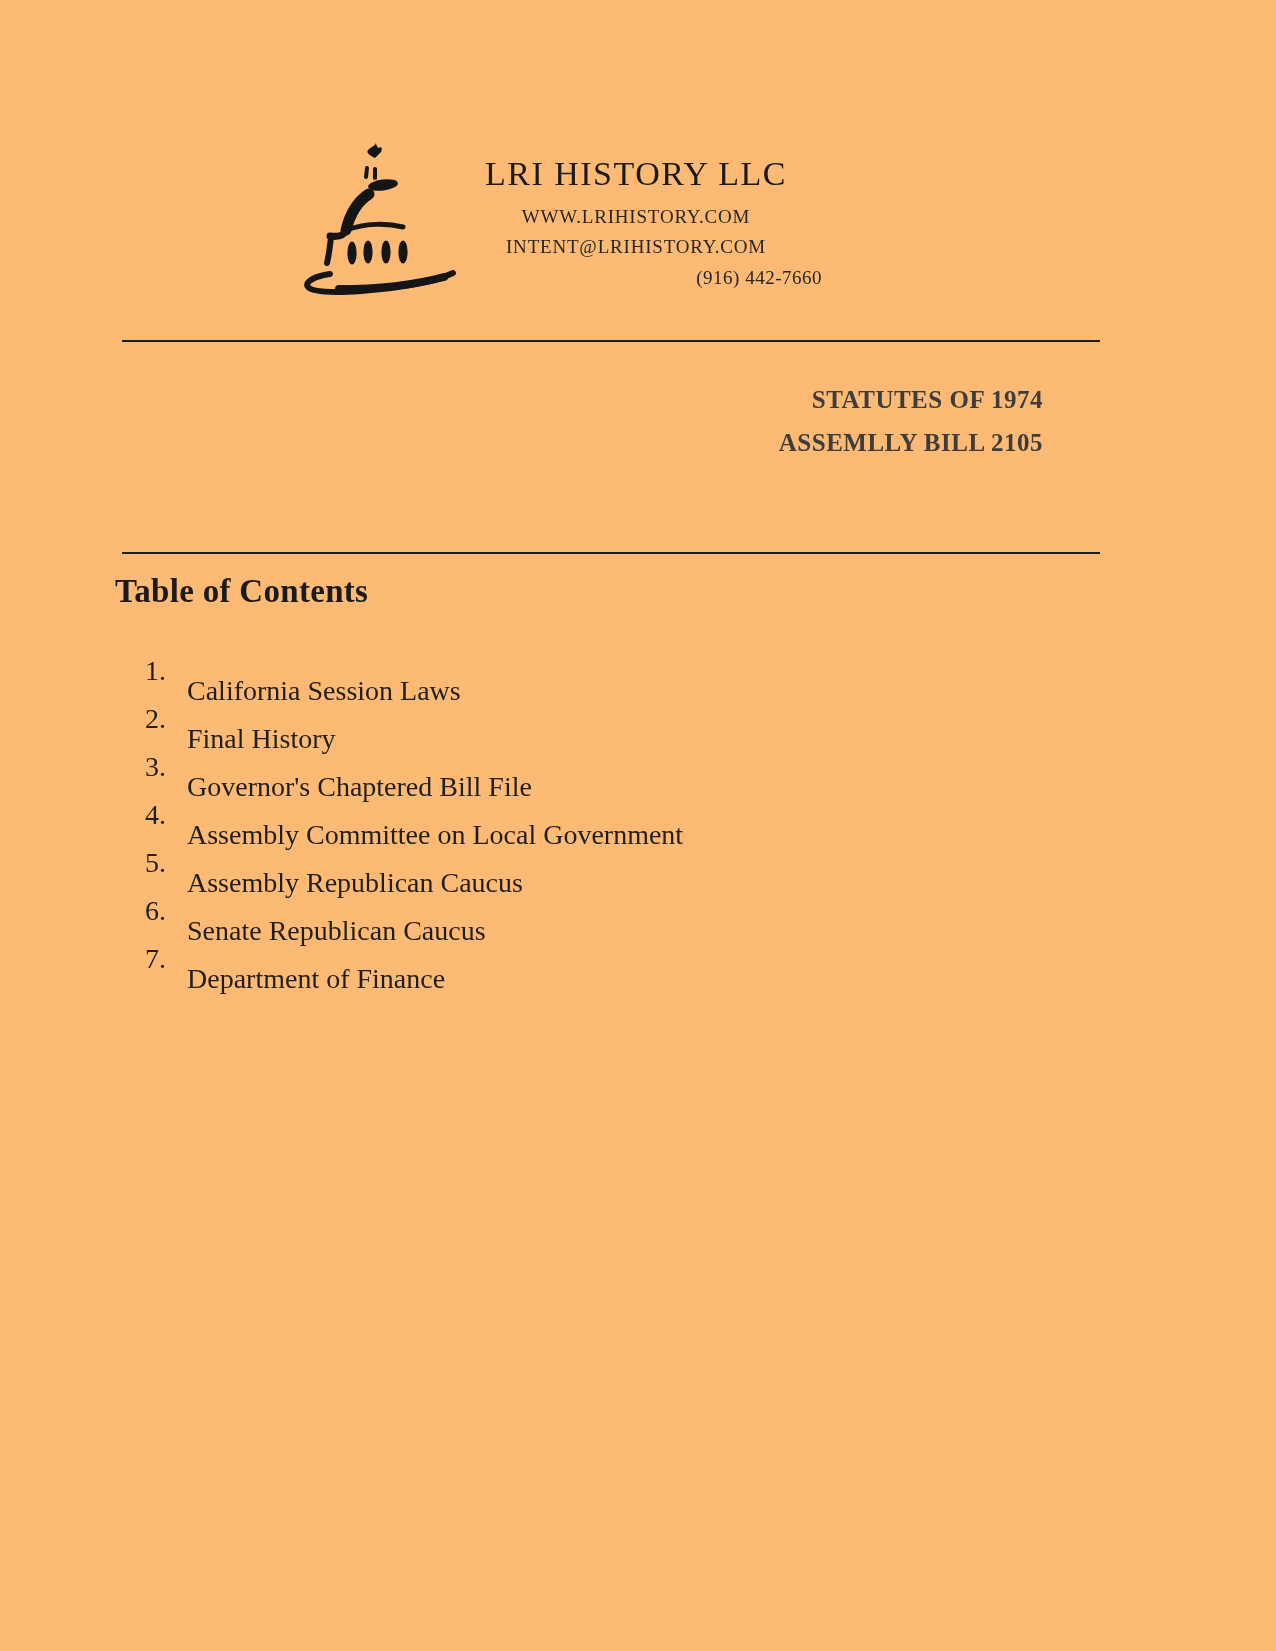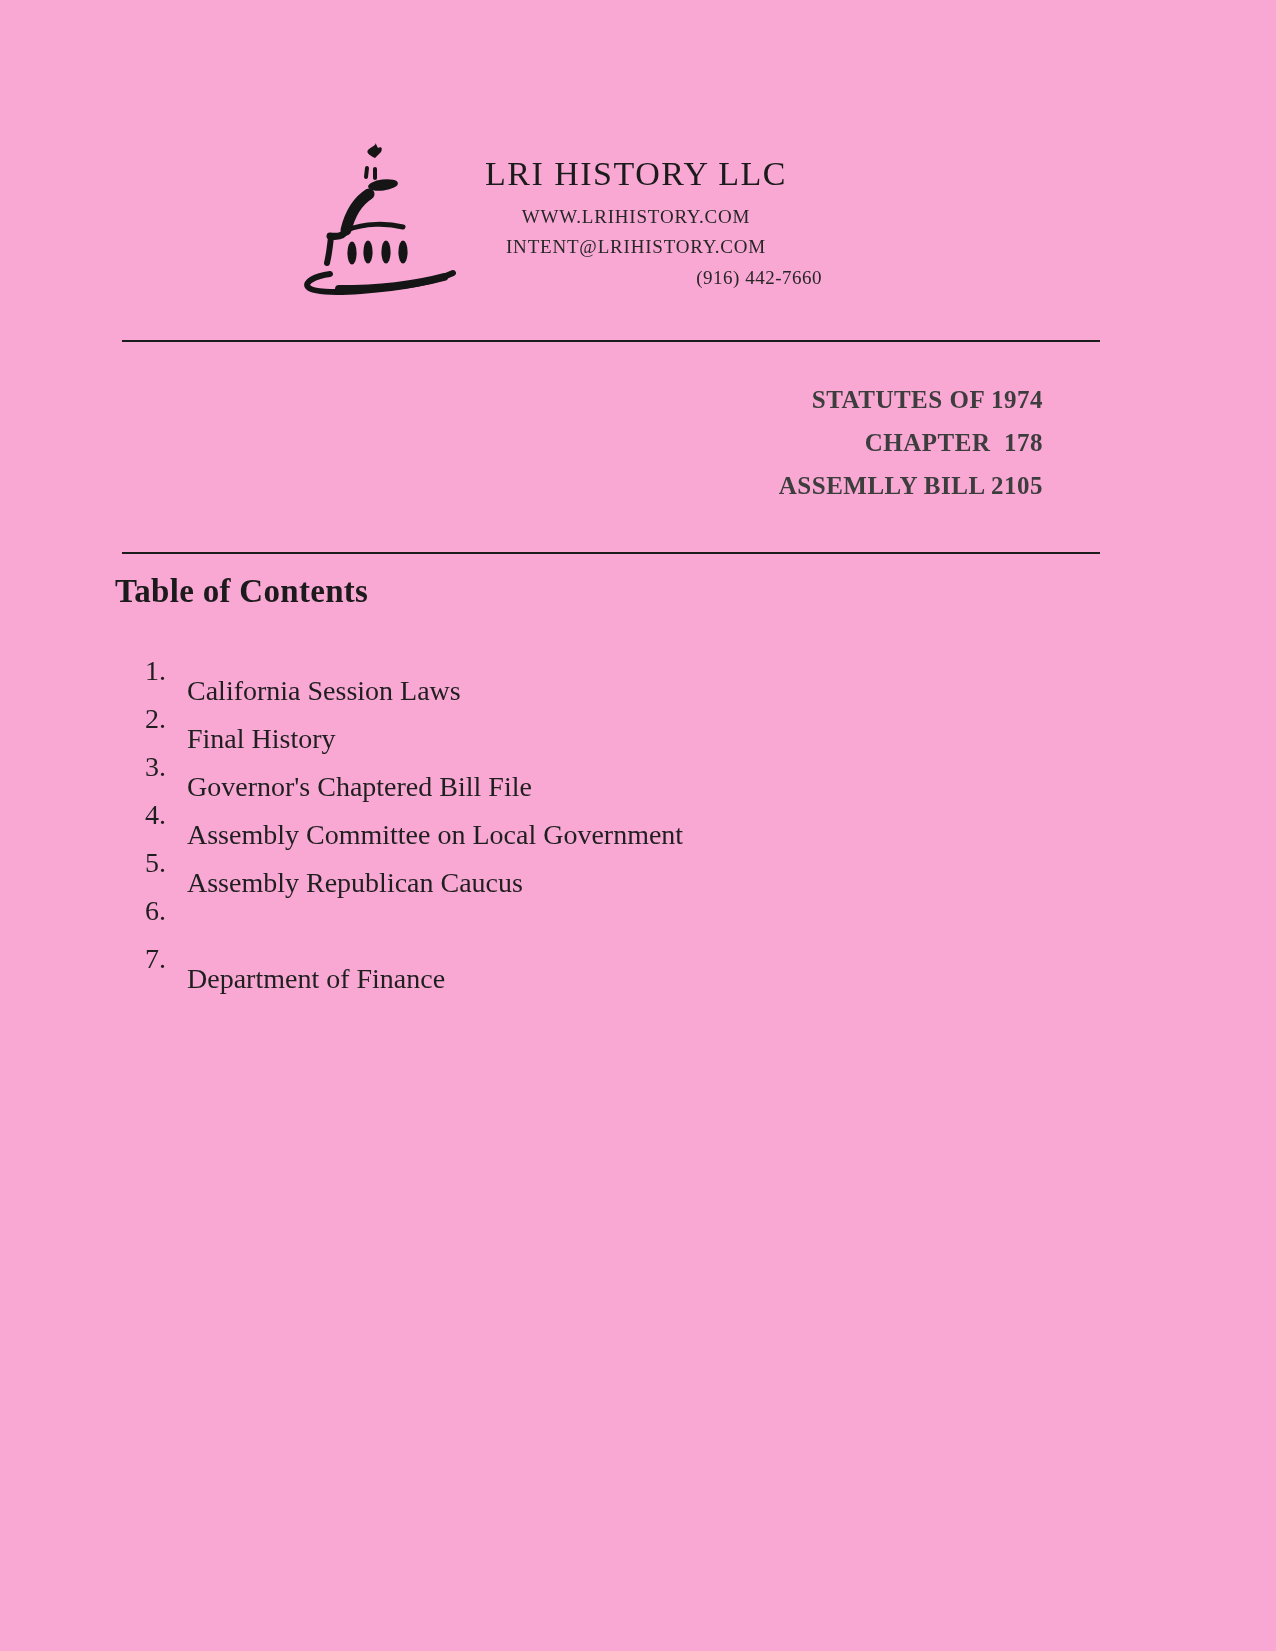--- a/index.html
+++ b/index.html
@@ -1,20 +1,20 @@
 <!DOCTYPE html>
 <html><head>
 <meta charset="utf-8">
 <style>
   html, body { margin: 0; padding: 0; background: #ffffff; }
   .page {
     position: relative;
     width: 1276px;
     height: 1651px;
-    background: #f9a8d4;
+    background: #fdba74;
     font-family: "Liberation Serif", serif;
     color: #1d1d1d;
     overflow: hidden;
   }
   
   .logo {
     position: absolute;
     left: 298px;
     top: 136px;
     width: 162px;
@@ -144,21 +144,20 @@
     <div class="contact-line">WWW.LRIHISTORY.COM</div>
     <div class="contact-line">INTENT@LRIHISTORY.COM</div>
     <div class="phone-line">(916) 442-7660</div>
   </div>
 
   <div class="rule rule-top"></div>
   <div class="rule rule-middle"></div>
 
   <div class="title-block">
     <div>STATUTES OF 1974</div>
-    <div>CHAPTER  178</div>
     <div>ASSEMLLY BILL 2105</div>
   </div>
 
   <h2 class="toc-heading">Table of Contents</h2>
 
   <ol class="toc-list">
     <li>
       <span class="toc-num">1.</span>
       <span class="toc-label">California Session Laws</span>
     </li>
@@ -173,20 +172,21 @@
     <li>
       <span class="toc-num">4.</span>
       <span class="toc-label">Assembly Committee on Local Government</span>
     </li>
     <li>
       <span class="toc-num">5.</span>
       <span class="toc-label">Assembly Republican Caucus</span>
     </li>
     <li>
       <span class="toc-num">6.</span>
+      <span class="toc-label">Senate Republican Caucus</span>
     </li>
     <li>
       <span class="toc-num">7.</span>
       <span class="toc-label">Department of Finance</span>
     </li>
   </ol>
 
 </div>
 
 </body></html>

